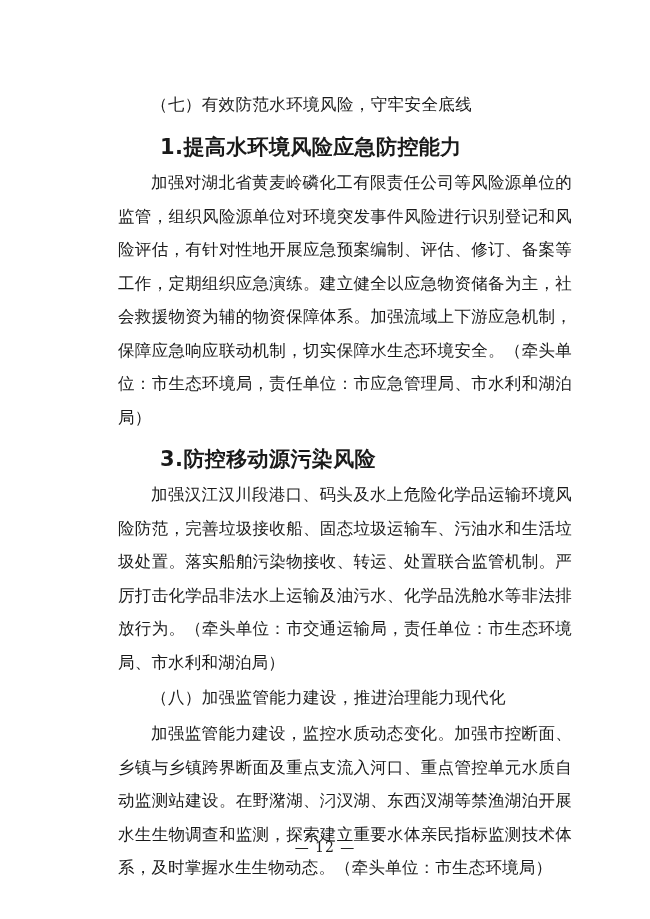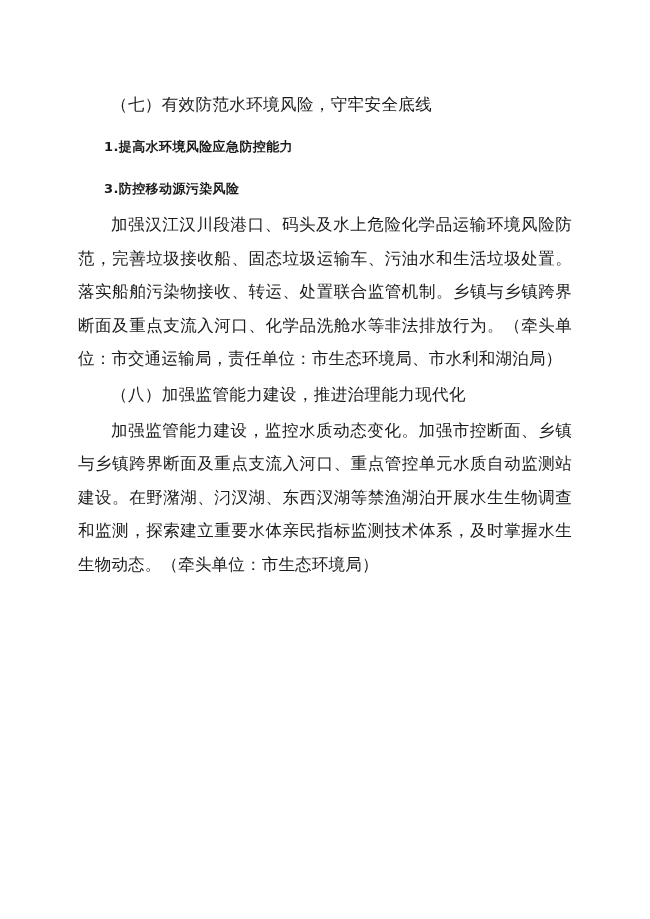--- a/index.html
+++ b/index.html
@@ -12,36 +12,36 @@
     background: #ffffff;
     font-family: "DejaVu Serif", "Liberation Serif", serif;
     color: #1a1a1a;
     overflow: hidden;
   }
   .page {
     position: relative;
     width: 650px;
     height: 919px;
     box-sizing: border-box;
-    padding: 88px 78px 0 78px;
+    padding: 88px 78px 0 118px;
   }
   .doc-body {
     width: 100%;
   }
   .heading-l1 {
     font-size: 16.5px;
     line-height: 34px;
     text-indent: 2em;
     margin: 0 0 2px 0;
     letter-spacing: 0.4px;
     font-weight: normal;
     font-family: "DejaVu Serif", "Liberation Serif", serif;
   }
   .heading-l2 {
-    font-size: 13px;
+    font-size: 21px;
     line-height: 34px;
     text-indent: 2em;
     margin: 8px 0 2px 0;
     letter-spacing: 0.4px;
     font-weight: bold;
     font-family: "DejaVu Sans", "Liberation Sans", sans-serif;
   }
   .para {
     font-size: 16.5px;
     line-height: 33.5px;
@@ -65,25 +65,29 @@
 </head>
 <body>
 
 <div class="page">
   <div class="doc-body">
 
     <p class="heading-l1">（七）有效防范水环境风险，守牢安全底线</p>
 
     <p class="heading-l2">1.提高水环境风险应急防控能力</p>
 
+    <p class="para">加强对湖北省黄麦岭磷化工有限责任公司等风险源单位的监管，组织风险源单位对环境突发事件风险进行识别登记和风险评估，有针对性地开展应急预案编制、评估、修订、备案等工作，定期组织应急演练。建立健全以应急物资储备为主，社会救援物资为辅的物资保障体系。加强流域上下游应急机制，保障应急响应联动机制，切实保障水生态环境安全。（牵头单位：市生态环境局，责任单位：市应急管理局、市水利和湖泊局）</p>
 
     <p class="heading-l2">3.防控移动源污染风险</p>
 
-    <p class="para">加强汉江汉川段港口、码头及水上危险化学品运输环境风险防范，完善垃圾接收船、固态垃圾运输车、污油水和生活垃圾处置。落实船舶污染物接收、转运、处置联合监管机制。乡镇与乡镇跨界断面及重点支流入河口、化学品洗舱水等非法排放行为。（牵头单位：市交通运输局，责任单位：市生态环境局、市水利和湖泊局）</p>
+    <p class="para">加强汉江汉川段港口、码头及水上危险化学品运输环境风险防范，完善垃圾接收船、固态垃圾运输车、污油水和生活垃圾处置。落实船舶污染物接收、转运、处置联合监管机制。严厉打击化学品非法水上运输及油污水、化学品洗舱水等非法排放行为。（牵头单位：市交通运输局，责任单位：市生态环境局、市水利和湖泊局）</p>
 
     <p class="heading-l1">（八）加强监管能力建设，推进治理能力现代化</p>
 
 
     <p class="para">加强监管能力建设，监控水质动态变化。加强市控断面、乡镇与乡镇跨界断面及重点支流入河口、重点管控单元水质自动监测站建设。在野潴湖、汈汊湖、东西汊湖等禁渔湖泊开展水生生物调查和监测，探索建立重要水体亲民指标监测技术体系，及时掌握水生生物动态。（牵头单位：市生态环境局）</p>
 
   </div>
 
+  <div class="footer">
+    <span>— 12 —</span>
+  </div>
 </div>
 
 </body></html>

